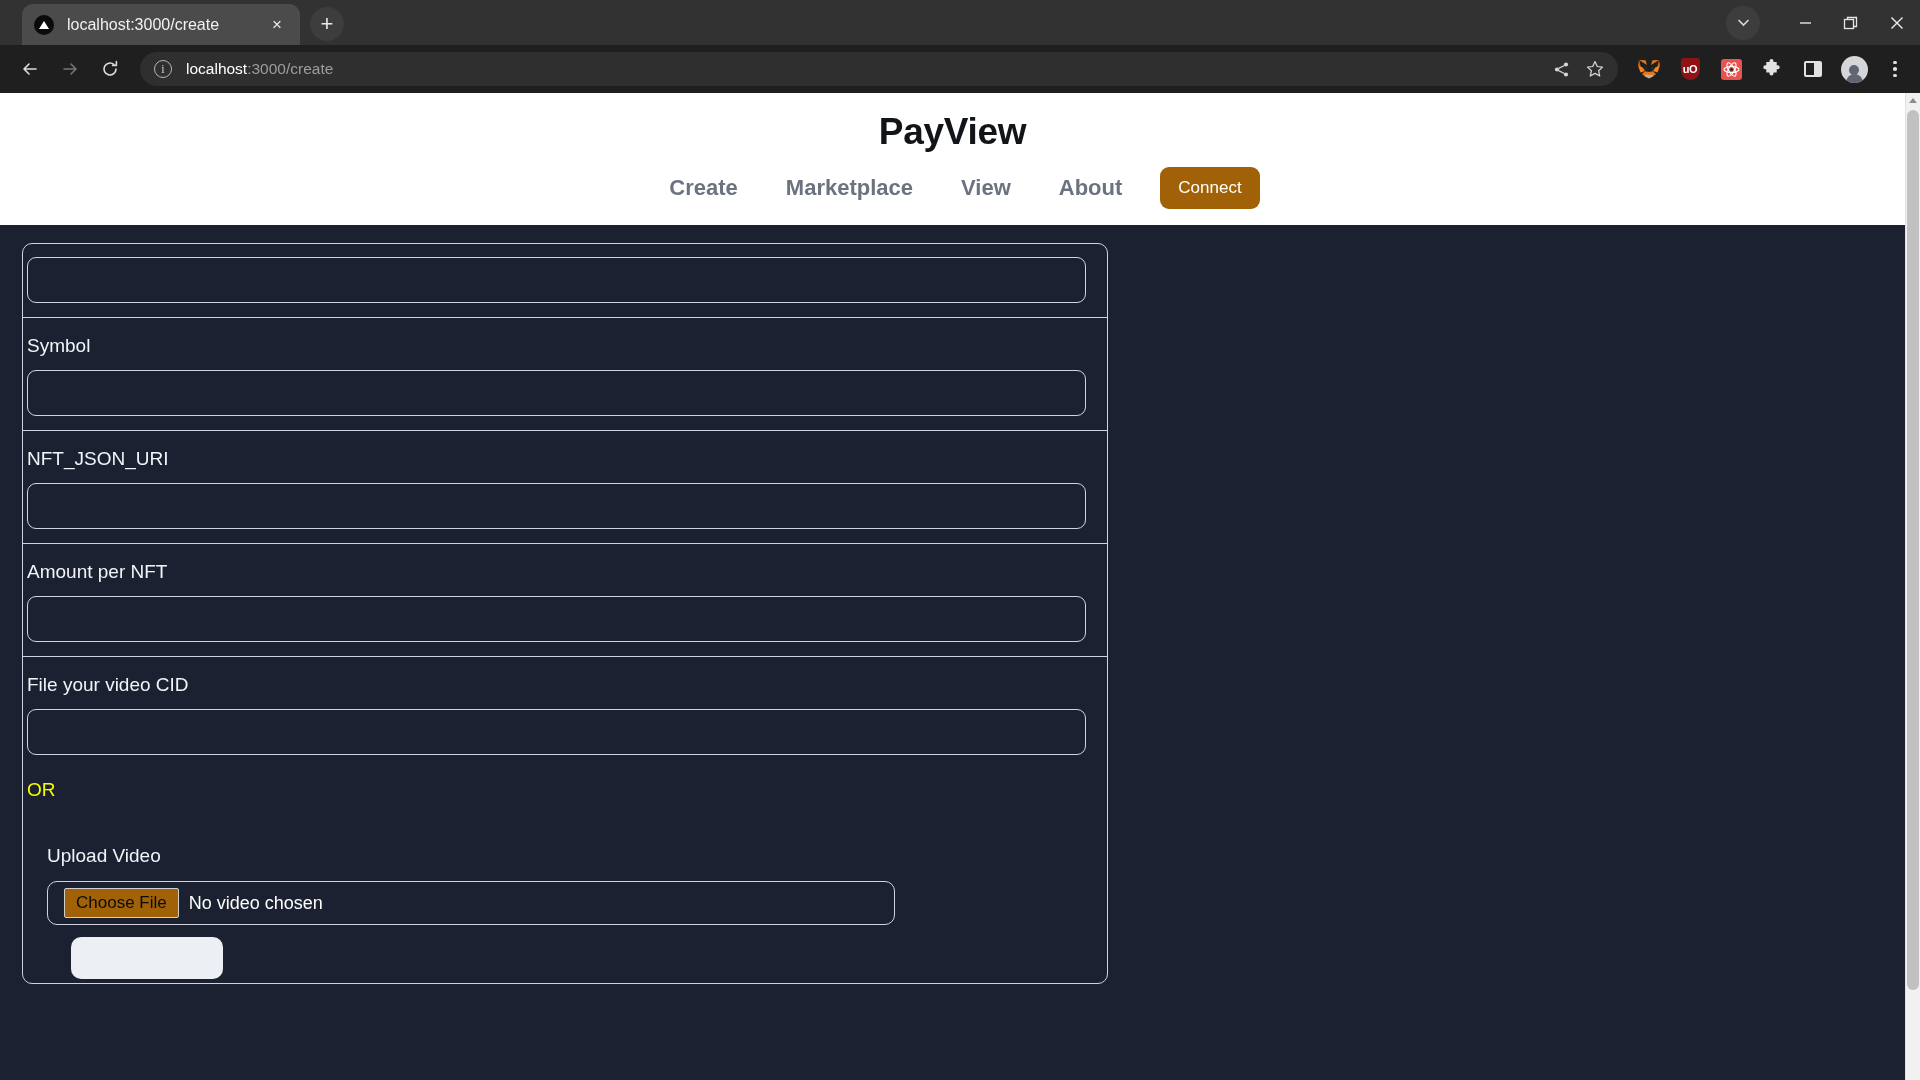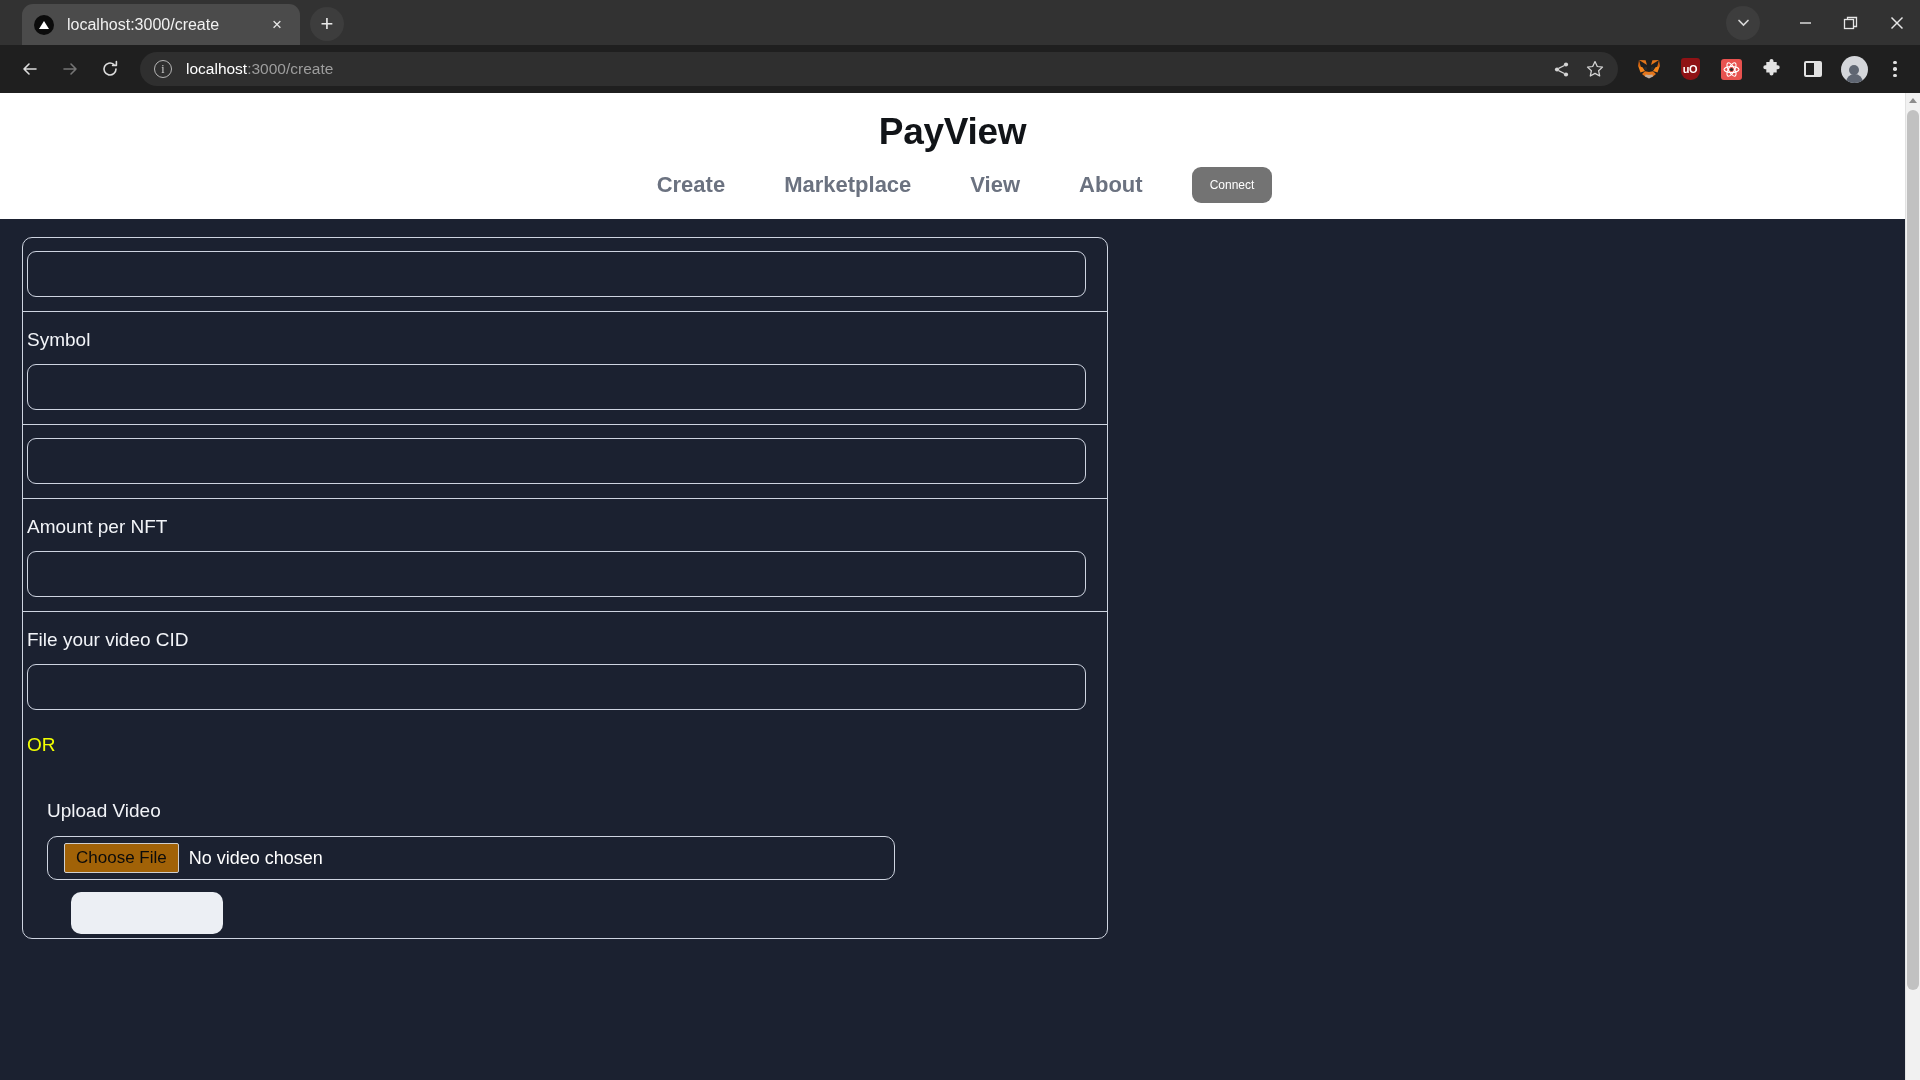--- a/index.html
+++ b/index.html
@@ -194,35 +194,35 @@
     text-align: center;
     font-size: 37px;
     font-weight: bold;
     color: #111418;
     letter-spacing: -0.3px;
   }
   .nav {
     display: flex;
     justify-content: center;
     align-items: center;
-    gap: 11px;
+    gap: 0px;
     margin-top: 14px;
     padding-bottom: 16px;
   }
   .nav-link {
     color: #6b7280;
     font-size: 22px;
     font-weight: bold;
     padding: 0 24px;
     text-decoration: none;
   }
   .nav-connect {
-    background: #737373;
+    background: #a16207;
     color: #ffffff;
-    font-size: 12px;
+    font-size: 17px;
     font-weight: normal;
     border: none;
     border-radius: 9px;
     padding: 11px 18px;
     margin-left: 14px;
     font-family: "Liberation Sans", sans-serif;
   }
 
   
   .main {
@@ -493,20 +493,21 @@
           <div class="field">
             <input class="field-input" type="text" value="" style="">
           </div>
 
           <div class="field">
             <label class="field-label">Symbol</label>
             <input class="field-input" type="text" value="" style="">
           </div>
 
           <div class="field">
+            <label class="field-label">NFT_JSON_URI</label>
             <input class="field-input" type="text" value="" style="">
           </div>
 
           <div class="field">
             <label class="field-label">Amount per NFT</label>
             <input class="field-input" type="text" value="" style="">
           </div>
 
           <div class="field">
             <label class="field-label">File your video CID</label>

